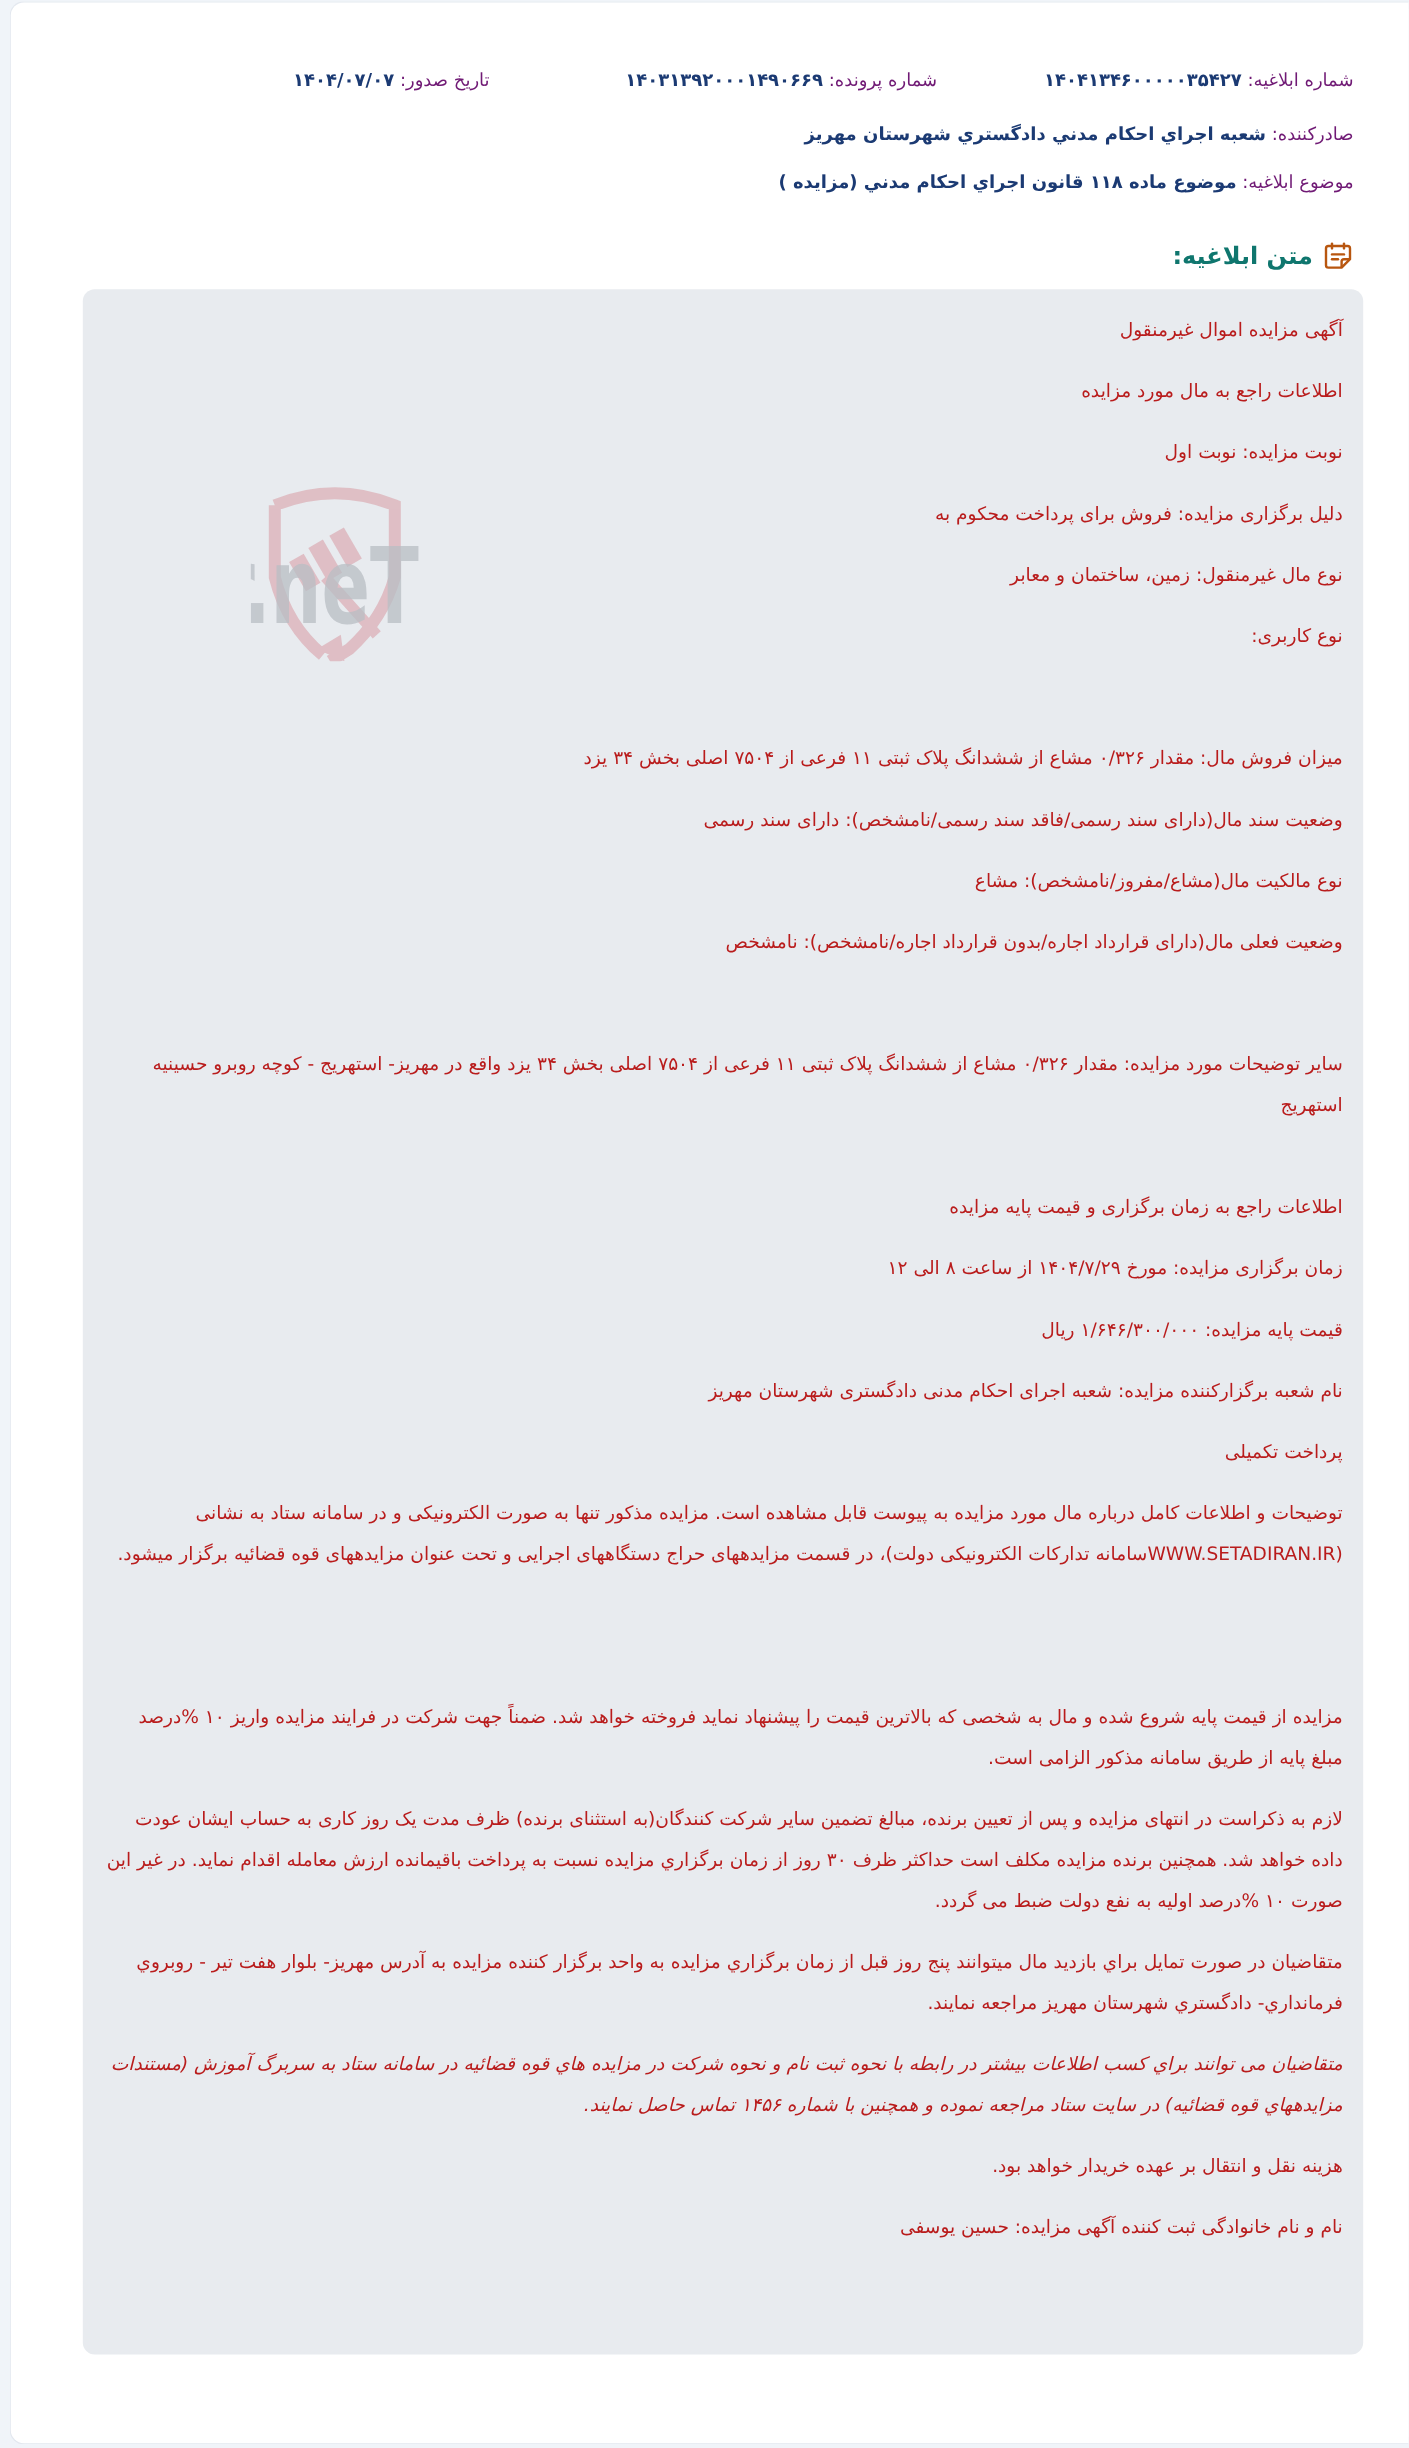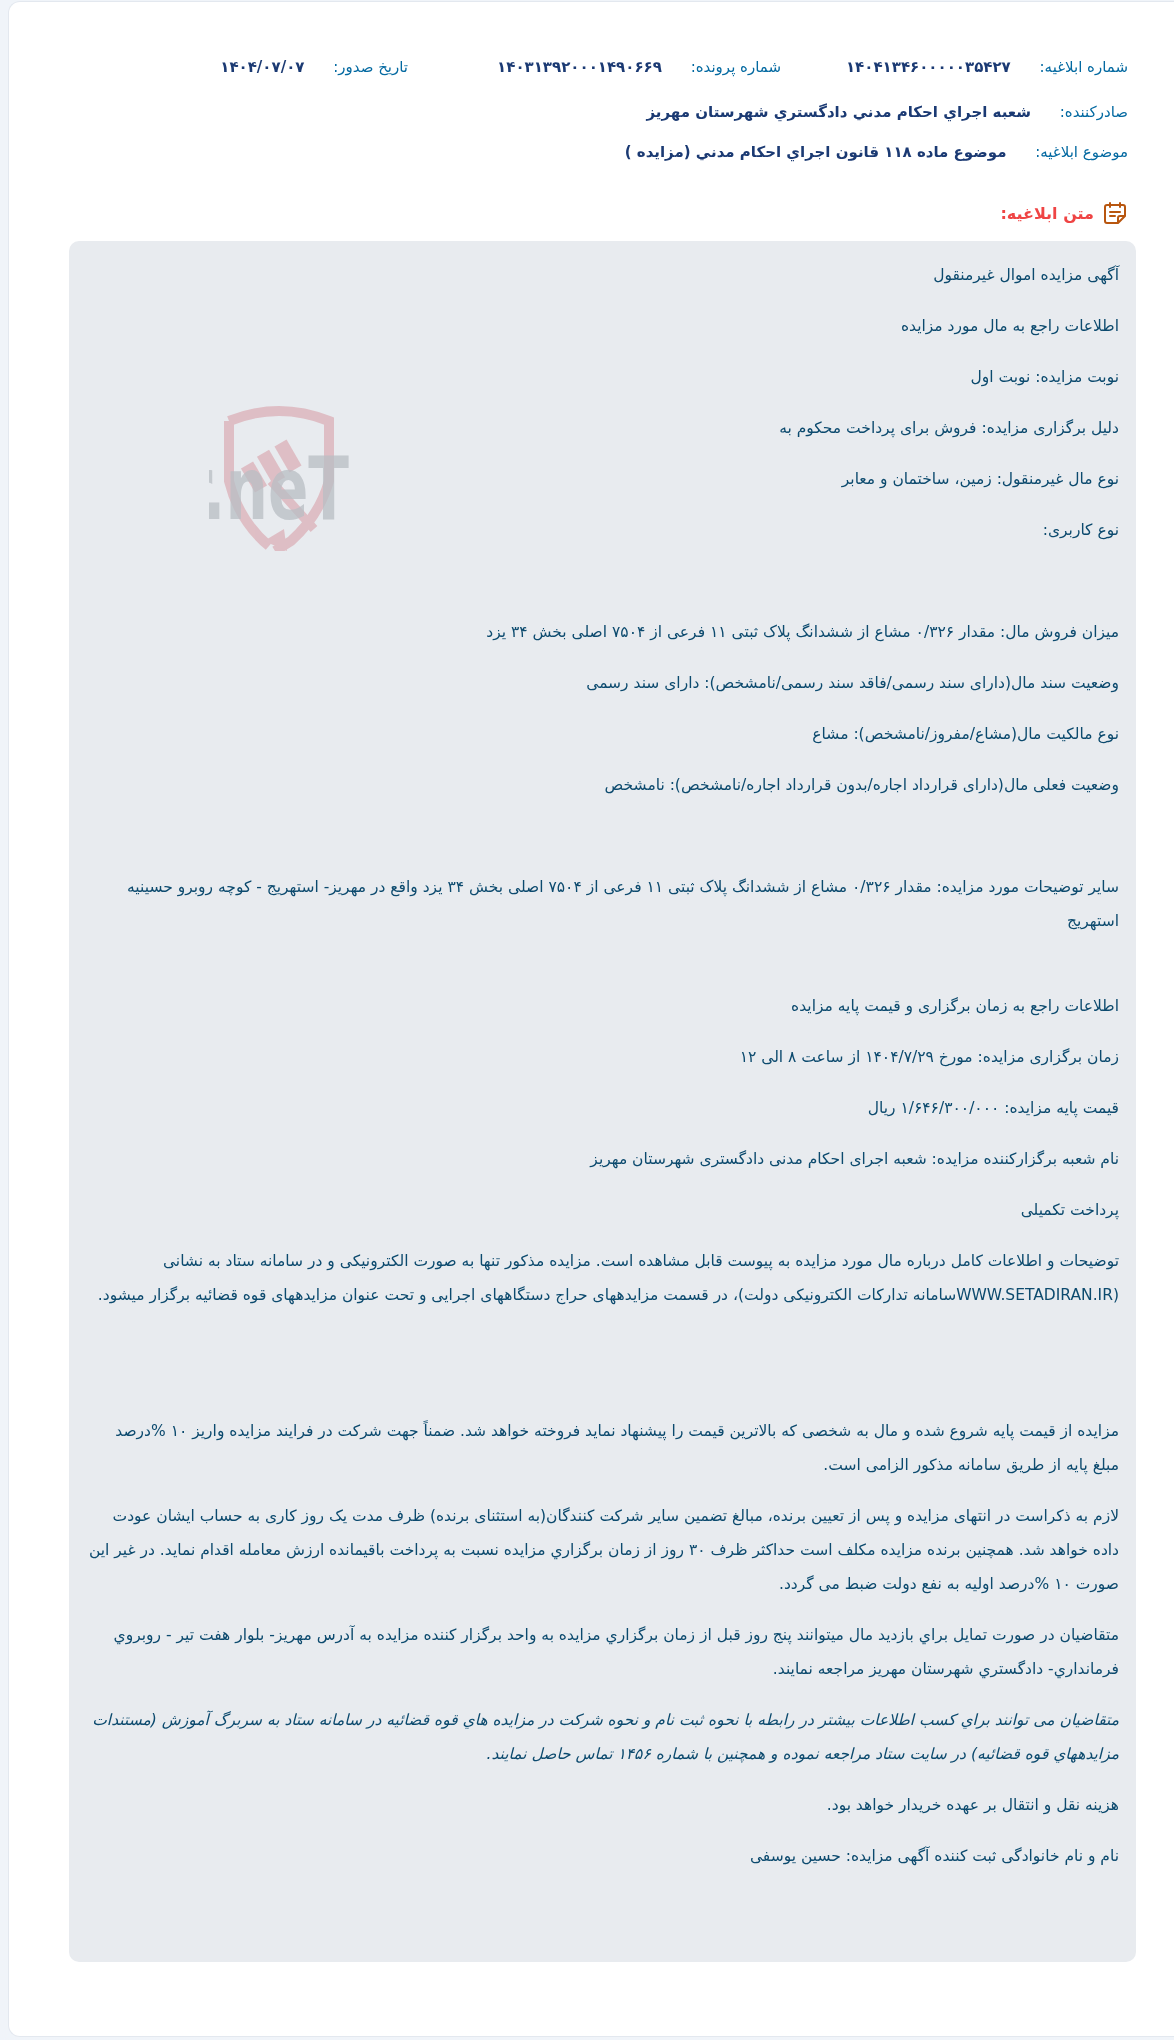--- a/index.html
+++ b/index.html
@@ -4,35 +4,35 @@
 <style>
   * { box-sizing: border-box; margin: 0; padding: 0; }
   html, body { width: 1174px; height: 2040px; background: #f0f4f9; overflow: hidden; }
   body { font-family: "DejaVu Sans", sans-serif; direction: rtl; position: relative; }
   .outer {
     position: absolute; left: 8px; top: 1px; width: 1166px; height: 2036px;
     background: #ffffff; border: 1px solid #e3e8ef; border-right: none;
     border-radius: 12px 0 0 12px;
   }
   .meta-row { position: absolute; right: 46px; font-size: 15px; white-space: nowrap; }
-  .meta-label { color: #0369a1; margin-left: 24px; }
+  .meta-label { color: #701a75; }
   .meta-value { color: #1b3a73; font-weight: bold; }
   .meta-item { position: absolute; top: 0; white-space: nowrap; }
   .section-title {
     position: absolute; right: 46px; top: 198px; display: flex; align-items: center; gap: 8px;
-    color: #ef4444; font-weight: bold; font-size: 16px;
+    color: #0f766e; font-weight: bold; font-size: 20px;
   }
   .section-title svg { width: 26px; height: 26px; }
   .body-box {
     position: absolute; left: 60px; top: 239px; width: 1067px; height: 1721px;
     background: #e8ebef; border-radius: 10px; overflow: hidden;
   }
   .watermark { position: absolute; left: 140px; top: 160px; width: 660px; height: 150px; pointer-events: none; }
   .line {
-    position: absolute; right: 17px; left: 17px; font-size: 15.5px; color: #0c4a6e;
+    position: absolute; right: 17px; left: 17px; font-size: 15.5px; color: #b91c1c;
     line-height: 34px; text-align: right; white-space: normal;
   }
 </style>
 </head>
 <body>
 
 <div class="outer">
 
   <div class="meta-row" style="top:56px; left:0; height:22px;">
     <div class="meta-item" style="right:0;">

